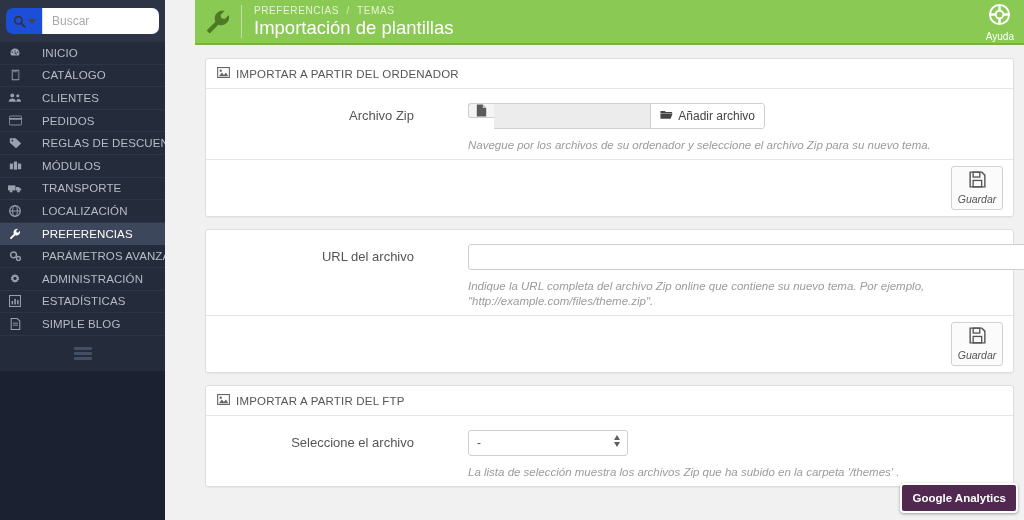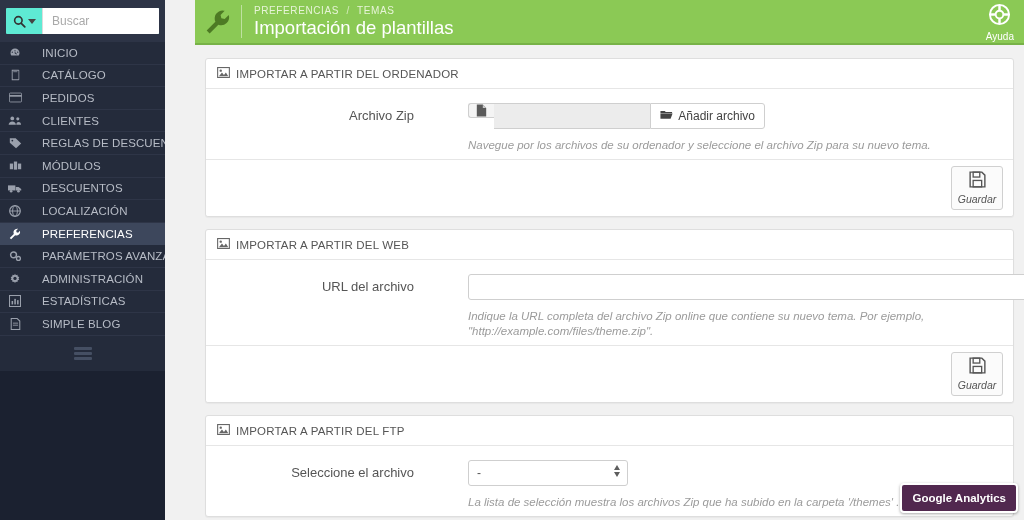--- a/index.html
+++ b/index.html
@@ -21,22 +21,22 @@
   }
   .search-wrap {
     height: 42px;
     background: #2d3446;
     display: flex; align-items: center;
     padding: 0 6px;
   }
   .search-box {
     display: flex; 
     width: 100%; height: 26px;
-    background: #5eead4;
-    border-radius: 1px;
+    background: #1d4ed8;
+    border-radius: 7px;
     overflow: hidden;
   }
   .search-btn {
     display: flex; align-items: center; gap: 2px;
     padding: 0 6px 0 7px; height: 26px;
     border-right: 1px solid #dcdcdc;
     color: #333;
   }
   .search-btn svg { display: block; }
   .caret-down {
@@ -267,42 +267,42 @@
           <svg width="11" height="12" viewBox="0 0 14 16">
               <path d="M2 1h9a1 1 0 0 1 1 1v12a1 1 0 0 1-1 1H2zM3.2 2.2v11.6H11V2.2z" fill="currentColor"></path>
               <rect x="4" y="3.2" width="5.5" height="1" fill="currentColor"></rect>
             </svg>
         </span>
         <span>CATÁLOGO</span>
       </div>
 
       <div class="nav-item">
         <span class="ico">
-          <svg width="13" height="11" viewBox="0 0 16 12">
-              <rect x=".5" y=".5" width="15" height="11" rx="1.2" fill="none" stroke="currentColor"></rect>
-              <rect x=".5" y="3" width="15" height="2" fill="currentColor"></rect>
-            </svg>
-        </span>
-        <span>PEDIDOS</span>
-      </div>
-
-      <div class="nav-item">
-        <span class="ico">
           <svg width="14" height="11" viewBox="0 0 18 12">
               <circle cx="5.5" cy="3.4" r="2.4" fill="currentColor"></circle>
               <circle cx="12.6" cy="3.9" r="2" fill="currentColor"></circle>
               <path d="M.8 11.5c0-2.6 2.1-4.3 4.7-4.3s4.7 1.7 4.7 4.3z" fill="currentColor"></path>
               <path d="M10.6 11.5c0-2.2 1.1-3.6 3-3.6s3.2 1.4 3.2 3.6z" fill="currentColor"></path>
             </svg>
         </span>
         <span>CLIENTES</span>
       </div>
 
       <div class="nav-item">
         <span class="ico">
+          <svg width="13" height="11" viewBox="0 0 16 12">
+              <rect x=".5" y=".5" width="15" height="11" rx="1.2" fill="none" stroke="currentColor"></rect>
+              <rect x=".5" y="3" width="15" height="2" fill="currentColor"></rect>
+            </svg>
+        </span>
+        <span>PEDIDOS</span>
+      </div>
+
+      <div class="nav-item">
+        <span class="ico">
           <svg width="13" height="12" viewBox="0 0 16 14">
               <path d="M1 1h7.2L15 7.6l-6.3 5.8L1 6.6z" fill="currentColor"></path>
               <circle cx="4.1" cy="4" r="1.1" fill="#242b3b"></circle>
             </svg>
         </span>
         <span>REGLAS DE DESCUENTOS</span>
       </div>
 
       <div class="nav-item">
         <span class="ico">
@@ -317,21 +317,21 @@
 
       <div class="nav-item">
         <span class="ico">
           <svg width="14" height="11" viewBox="0 0 18 12">
               <rect x="0" y="2" width="9.5" height="6.5" fill="currentColor"></rect>
               <path d="M10 4h3.6L17 6.6v1.9h-7z" fill="currentColor"></path>
               <circle cx="4" cy="9.6" r="1.7" fill="currentColor"></circle>
               <circle cx="13.4" cy="9.6" r="1.7" fill="currentColor"></circle>
             </svg>
         </span>
-        <span>DESCUENTOS</span>
+        <span>TRANSPORTE</span>
       </div>
 
       <div class="nav-item">
         <span class="ico">
           <svg width="12" height="12" viewBox="0 0 14 14">
               <circle cx="7" cy="7" r="6.2" fill="none" stroke="currentColor" stroke-width="1.4"></circle>
               <ellipse cx="7" cy="7" rx="2.8" ry="6.2" fill="none" stroke="currentColor" stroke-width="1.1"></ellipse>
               <line x1="1" y1="7" x2="13" y2="7" stroke="currentColor" stroke-width="1.1"></line>
             </svg>
         </span>
@@ -481,30 +481,20 @@
                   <rect x="4.4" y="1.2" width="7" height="5.2" fill="none" stroke="#555" stroke-width="1.4"></rect>
                   <rect x="4.4" y="10" width="9" height="6.8" fill="none" stroke="#555" stroke-width="1.4"></rect>
                 </svg>
             </span>
             <span class="lbl">Guardar</span>
           </div>
         </div>
       </div>
 
       <div class="panel">
-        <div class="panel-heading">
-          <span>
-            <svg width="13" height="11" viewBox="0 0 14 12">
-                <rect x=".6" y=".6" width="12.8" height="10.8" fill="none" stroke="#666" stroke-width="1.2"></rect>
-                <circle cx="4" cy="4" r="1.3" fill="#666"></circle>
-                <path d="M2 10l3.3-4 2.2 2.6L9.6 6l2.6 4z" fill="#666"></path>
-              </svg>
-          </span>
-          <span>IMPORTAR A PARTIR DEL WEB</span>
-        </div>
         <div class="panel-body">
           <div class="form-row">
             <div class="form-label">URL del archivo</div>
             <div class="form-control-col">
               <input class="text-input" type="text" value="" style="">
               <div class="hint">Indique la URL completa del archivo Zip online que contiene su nuevo tema. Por ejemplo, "http://example.com/files/theme.zip".</div>
             </div>
           </div>
         </div>
         <div class="panel-footer">

